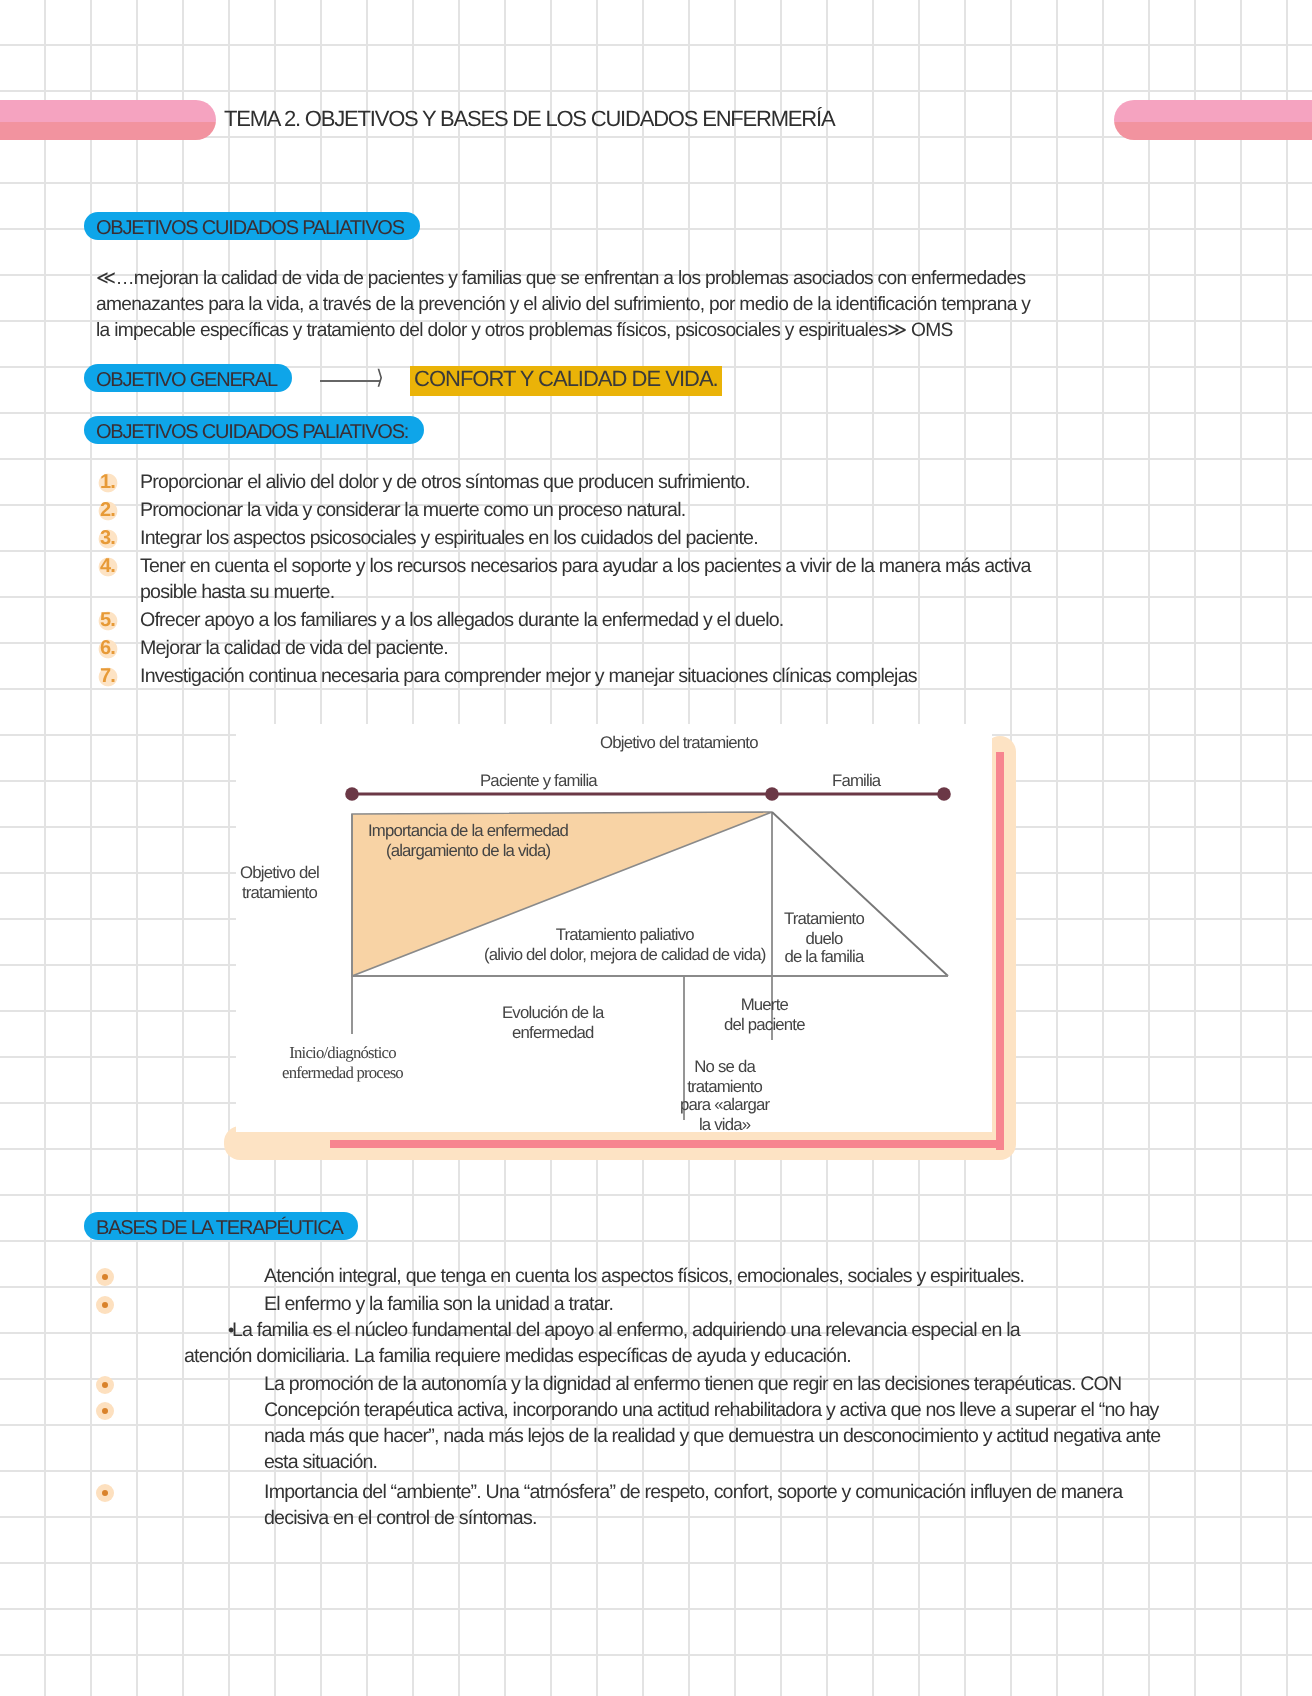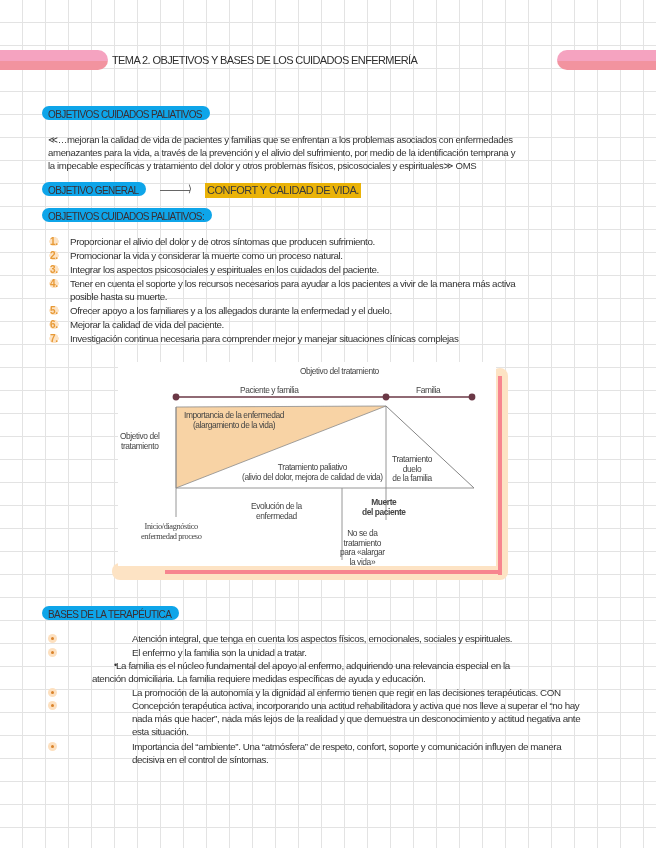--- a/index.html
+++ b/index.html
@@ -151,21 +151,21 @@
 </div>
 <div class="dlabel" style="left:392px; top:455px;">
   <div>Tratamiento</div>
     <div>duelo</div>
     <div>de la familia</div>
 </div>
 <div class="dlabel" style="left:251px; top:502px;">
   <div>Evolución de la</div>
     <div>enfermedad</div>
 </div>
-<div class="dlabel" style="left:362px; top:498px;font-weight:bold;">
+<div class="dlabel" style="left:362px; top:498px;">
   <div>Muerte</div>
     <div>del paciente</div>
 </div>
 <div class="dlabel" style="left:141px; top:522px;font-family:Liberation Serif, serif;">
   <div>Inicio/diagnóstico</div>
     <div>enfermedad proceso</div>
 </div>
 <div class="dlabel" style="left:340px; top:529px;">
   <div>No se da</div>
     <div>tratamiento</div>

